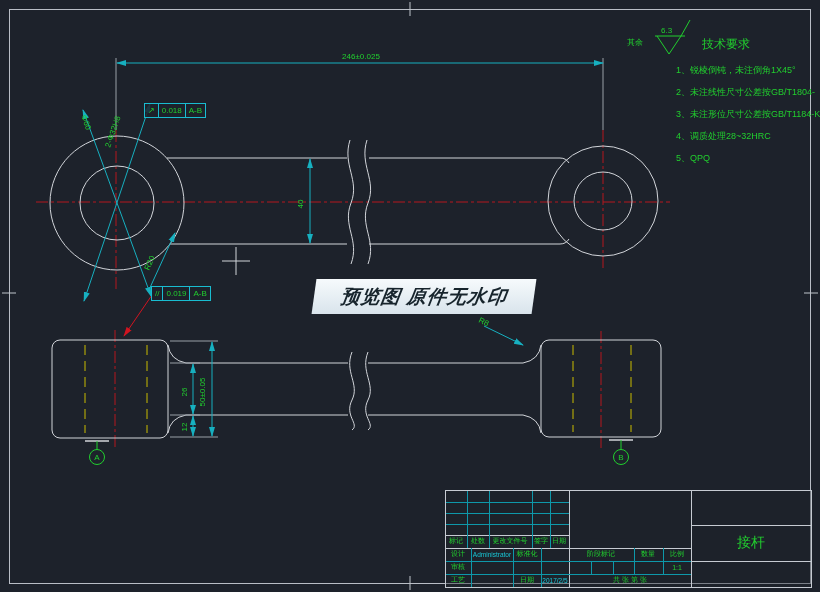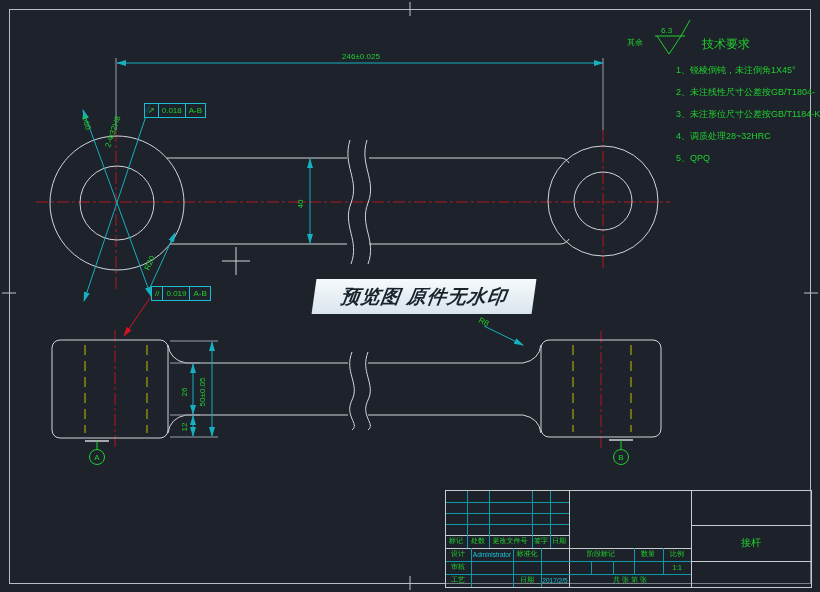--- a/index.html
+++ b/index.html
@@ -214,15 +214,15 @@
     <div class="tbt" style="left:12px;top:89px;">工艺</div>
     <div class="tbt" style="left:81px;top:89px;">日期</div>
     <div class="tbt tbv" style="left:109px;top:89px;font-size:6.5px;">2017/2/5</div>
 
     <div class="tbt" style="left:155px;top:63px;">阶段标记</div>
     <div class="tbt" style="left:202px;top:63px;">数量</div>
     <div class="tbt" style="left:231px;top:63px;">比例</div>
     <div class="tbt" style="left:231px;top:76px;">1:1</div>
     <div class="tbt" style="left:184px;top:89px;">共  张  第  张</div>
 
-    <div class="tbt" style="left:305px;top:52px;font-size:10px;">接杆</div>
+    <div class="tbt" style="left:305px;top:52px;font-size:14px;">接杆</div>
   </div>
 </div>
 
 </body></html>

